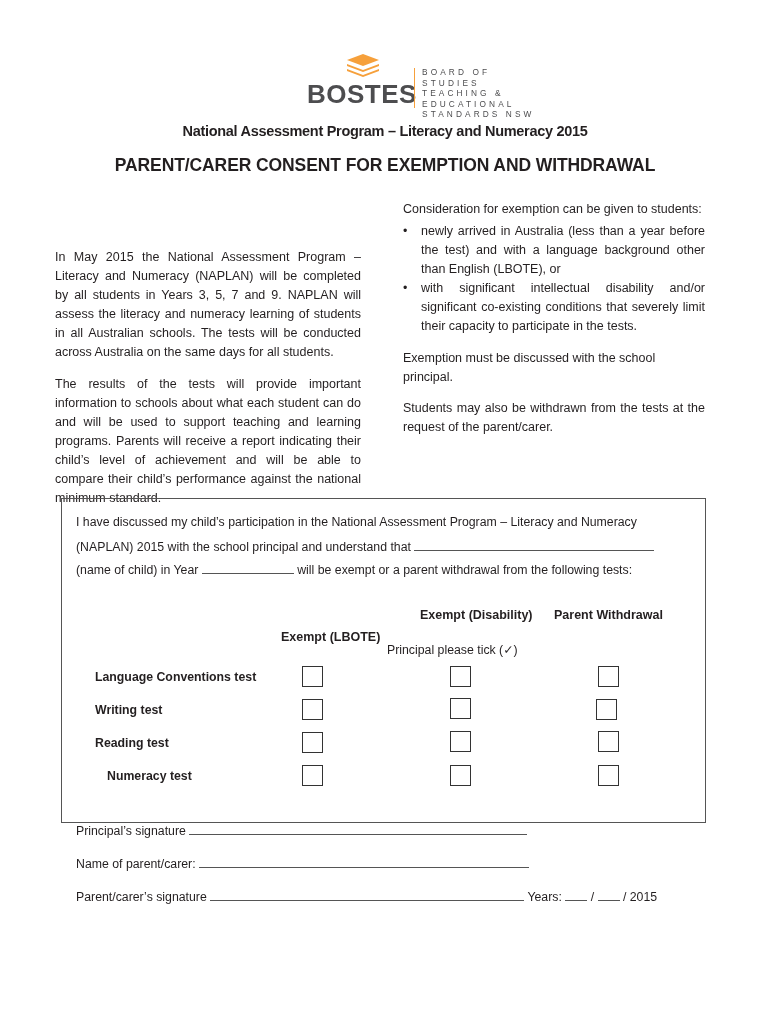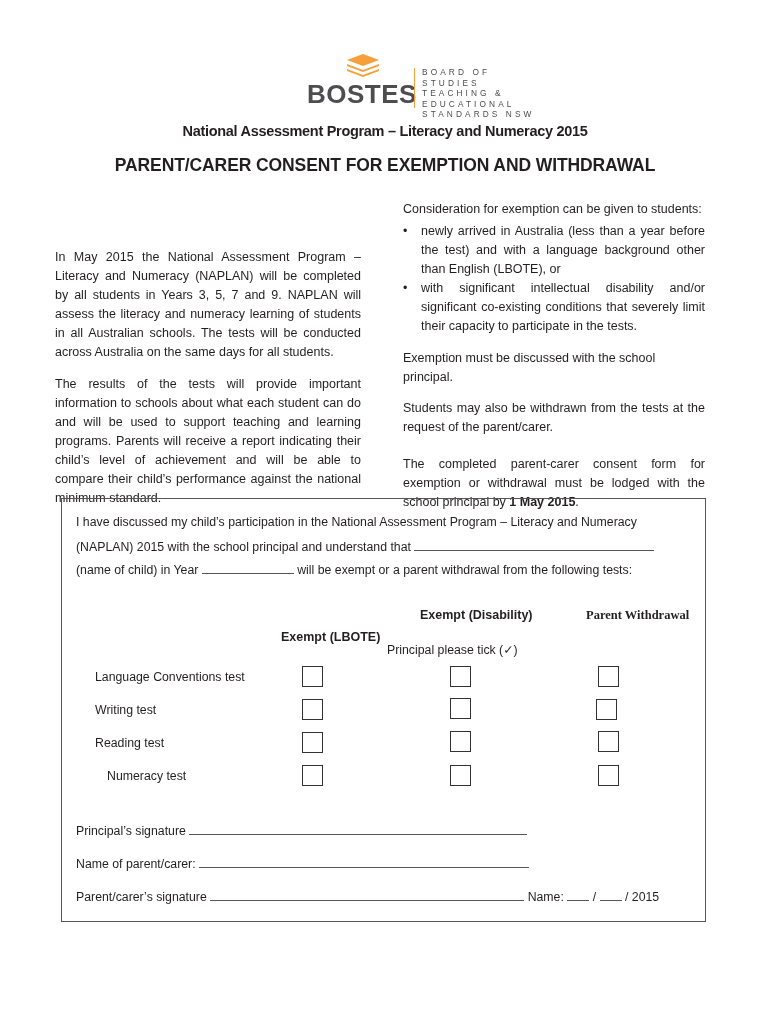--- a/index.html
+++ b/index.html
@@ -23,28 +23,28 @@
 
   .col { font-size: 12.5px; line-height: 19px; text-align: justify; }
   .col p { margin: 0 0 13px 0; }
   #col-left { left: 55px; top: 200px; width: 306px; margin-top: 48px; }
   #col-right { left: 403px; top: 200px; width: 302px; }
   #col-right ul { margin: 3px 0 13px 0; padding: 0; list-style: none; }
   #col-right li { position: relative; padding-left: 18px; }
   #col-right li .bullet { position: absolute; left: 0; top: 0; }
   #col-right p.tight { margin-bottom: 12px; }
 
-  #form-box { left: 61px; top: 498px; width: 645px; height: 424px; border: 1px solid #555; box-sizing: border-box; }
+  #form-box { left: 61px; top: 498px; width: 645px; height: 325px; border: 1px solid #555; box-sizing: border-box; }
   .f-line { left: 14px; font-size: 12.3px; white-space: nowrap; }
   .blank { display: inline-block; border-bottom: 1px solid #555; height: 11px; vertical-align: baseline; }
 
   .col-head { font-size: 12.5px; font-weight: bold; top: 109px; white-space: nowrap; }
   #tick-note { top: 134px; left: 325px; font-size: 12.3px; white-space: nowrap; margin-top: 10px; }
 
-  .test-label { left: 14px; font-size: 12.3px; font-weight: normal; white-space: nowrap; padding-left: 19px; }
+  .test-label { left: 14px; font-size: 12.3px; font-weight: bold; white-space: nowrap; padding-left: 19px; }
   .cbox { width: 21px; height: 21px; border: 1.5px solid #333; box-sizing: border-box; background: #fff; cursor: pointer; }
 </style>
 </head>
 <body>
 
 <div id="logo" class="abs">
   <svg id="logo-mark" class="abs" viewBox="0 0 36 30">
     <polygon points="18,2 34,8 18,14 2,8" fill="#f6a03b"></polygon>
     <polygon points="2,12 18,18 34,12 34,14 18,20 2,14" fill="#f6a03b"></polygon>
     <polygon points="2,17 18,23 34,17 34,19 18,25 2,19" fill="#f6a03b"></polygon>
@@ -74,40 +74,37 @@
       <span class="bullet">•</span>
       <span>newly arrived in Australia (less than a year before the test) and with a language background other than English (LBOTE), or</span>
     </li>
     <li>
       <span class="bullet">•</span>
       <span>with significant intellectual disability and/or significant co-existing conditions that severely limit their capacity to participate in the tests.</span>
     </li>
   </ul>
   <p class="tight" style="text-align:left; margin-top:6px;">Exemption must be discussed with the school principal.</p>
   <p>Students may also be withdrawn from the tests at the request of the parent/carer.</p>
-  <p style="margin-top:18px;">
-    <span>The completed parent-carer consent form for exemption or withdrawal must be lodged with the school principal by </span><b>1 May 2015</b><span>.</span>
-  </p>
 </div>
 
 <div id="form-box" class="abs">
   <div class="abs f-line" style="top:16px;">I have discussed my child’s participation in the National Assessment Program – Literacy and Numeracy</div>
   <div class="abs f-line" style="top:40px;">
     <span>(NAPLAN) 2015 with the school principal and understand that</span>
     <span class="blank" style="width:240px;"></span>
   </div>
   <div class="abs f-line" style="top:63px;">
     <span>(name of child) in Year</span>
     <span class="blank" style="width:92px;"></span>
     <span>will be exempt or a parent withdrawal from the following tests:</span>
   </div>
 
   <div class="abs col-head" style="left:219px;margin-top:22px;">Exempt (LBOTE)</div>
   <div class="abs col-head" style="left:358px;">Exempt (Disability)</div>
-  <div class="abs col-head" style="left:524px;font-family:Liberation Serif, serif;">Parent Withdrawal</div>
+  <div class="abs col-head" style="left:492px;">Parent Withdrawal</div>
   <div id="tick-note" class="abs">Principal please tick (✓)</div>
 
   <div class="abs test-label" style="top:171px;">Language Conventions test</div>
   <div class="abs cbox" style="left:240px; top:167px;"></div>
   <div class="abs cbox" style="left:388px; top:167px;"></div>
   <div class="abs cbox" style="left:536px; top:167px;"></div>
 
   <div class="abs test-label" style="top:204px;">Writing test</div>
   <div class="abs cbox" style="left:240px; top:200px;"></div>
   <div class="abs cbox" style="left:388px; top:199px;"></div>
@@ -127,19 +124,19 @@
     <span>Principal’s signature</span>
     <span class="blank" style="width:338px;"></span>
   </div>
   <div class="abs f-line" style="top:357px;">
     <span>Name of parent/carer:</span>
     <span class="blank" style="width:330px;"></span>
   </div>
   <div class="abs f-line" style="top:390px;">
     <span>Parent/carer’s signature</span>
     <span class="blank" style="width:314px;"></span>
-    <span>Name:</span>
+    <span>Years:</span>
     <span class="blank" style="width:22px;"></span>
     <span>/</span>
     <span class="blank" style="width:22px;"></span>
     <span>/ 2015</span>
   </div>
 </div>
 
 </body></html>

